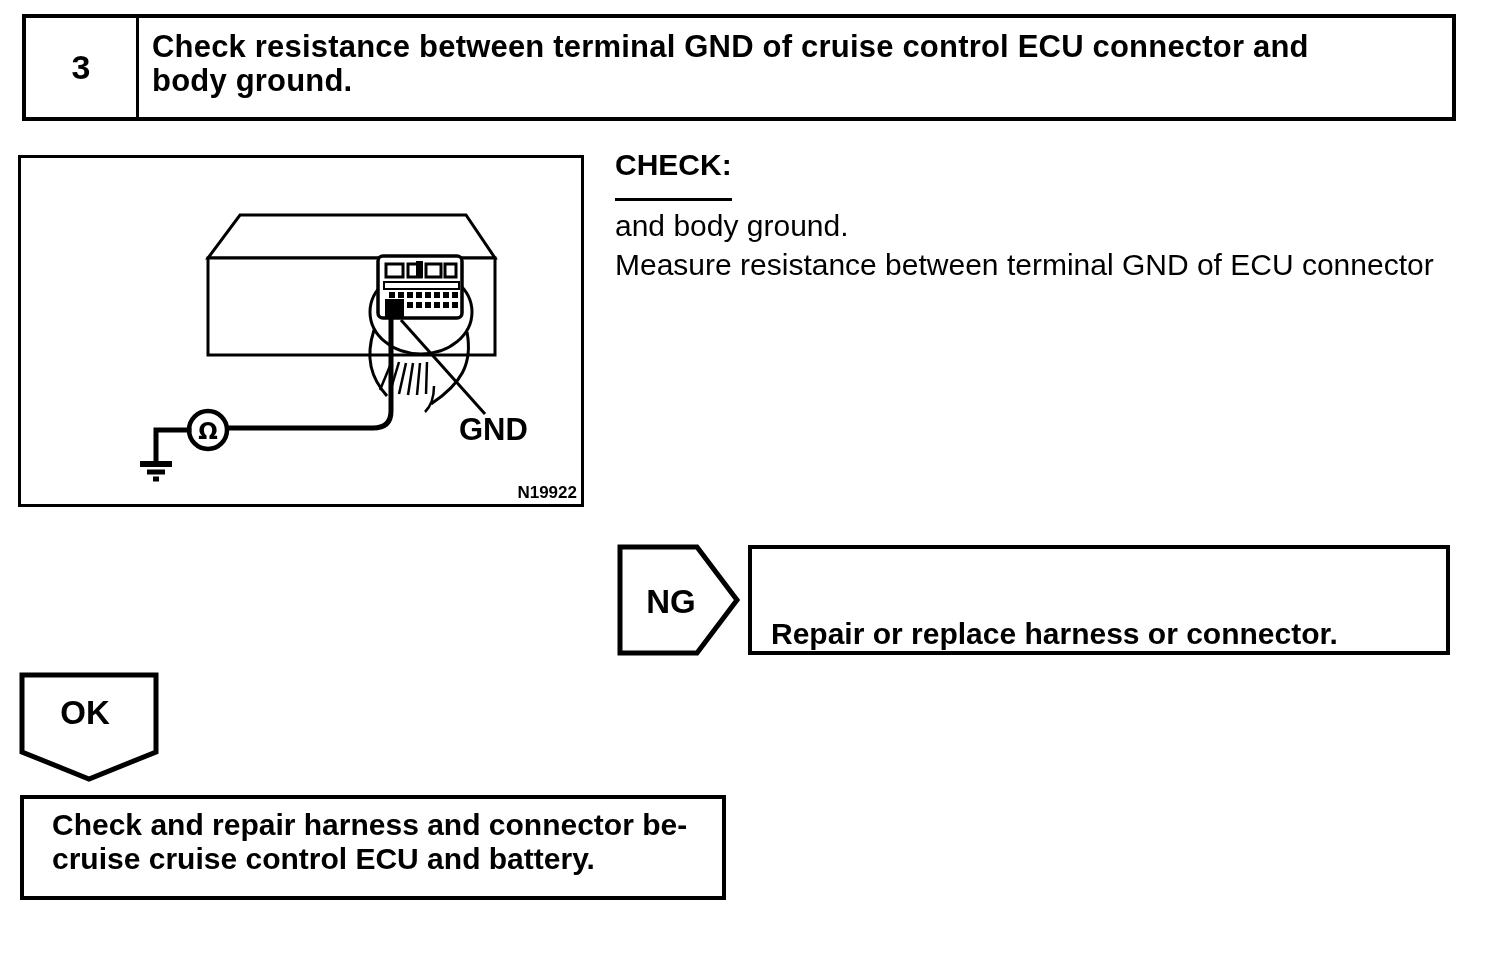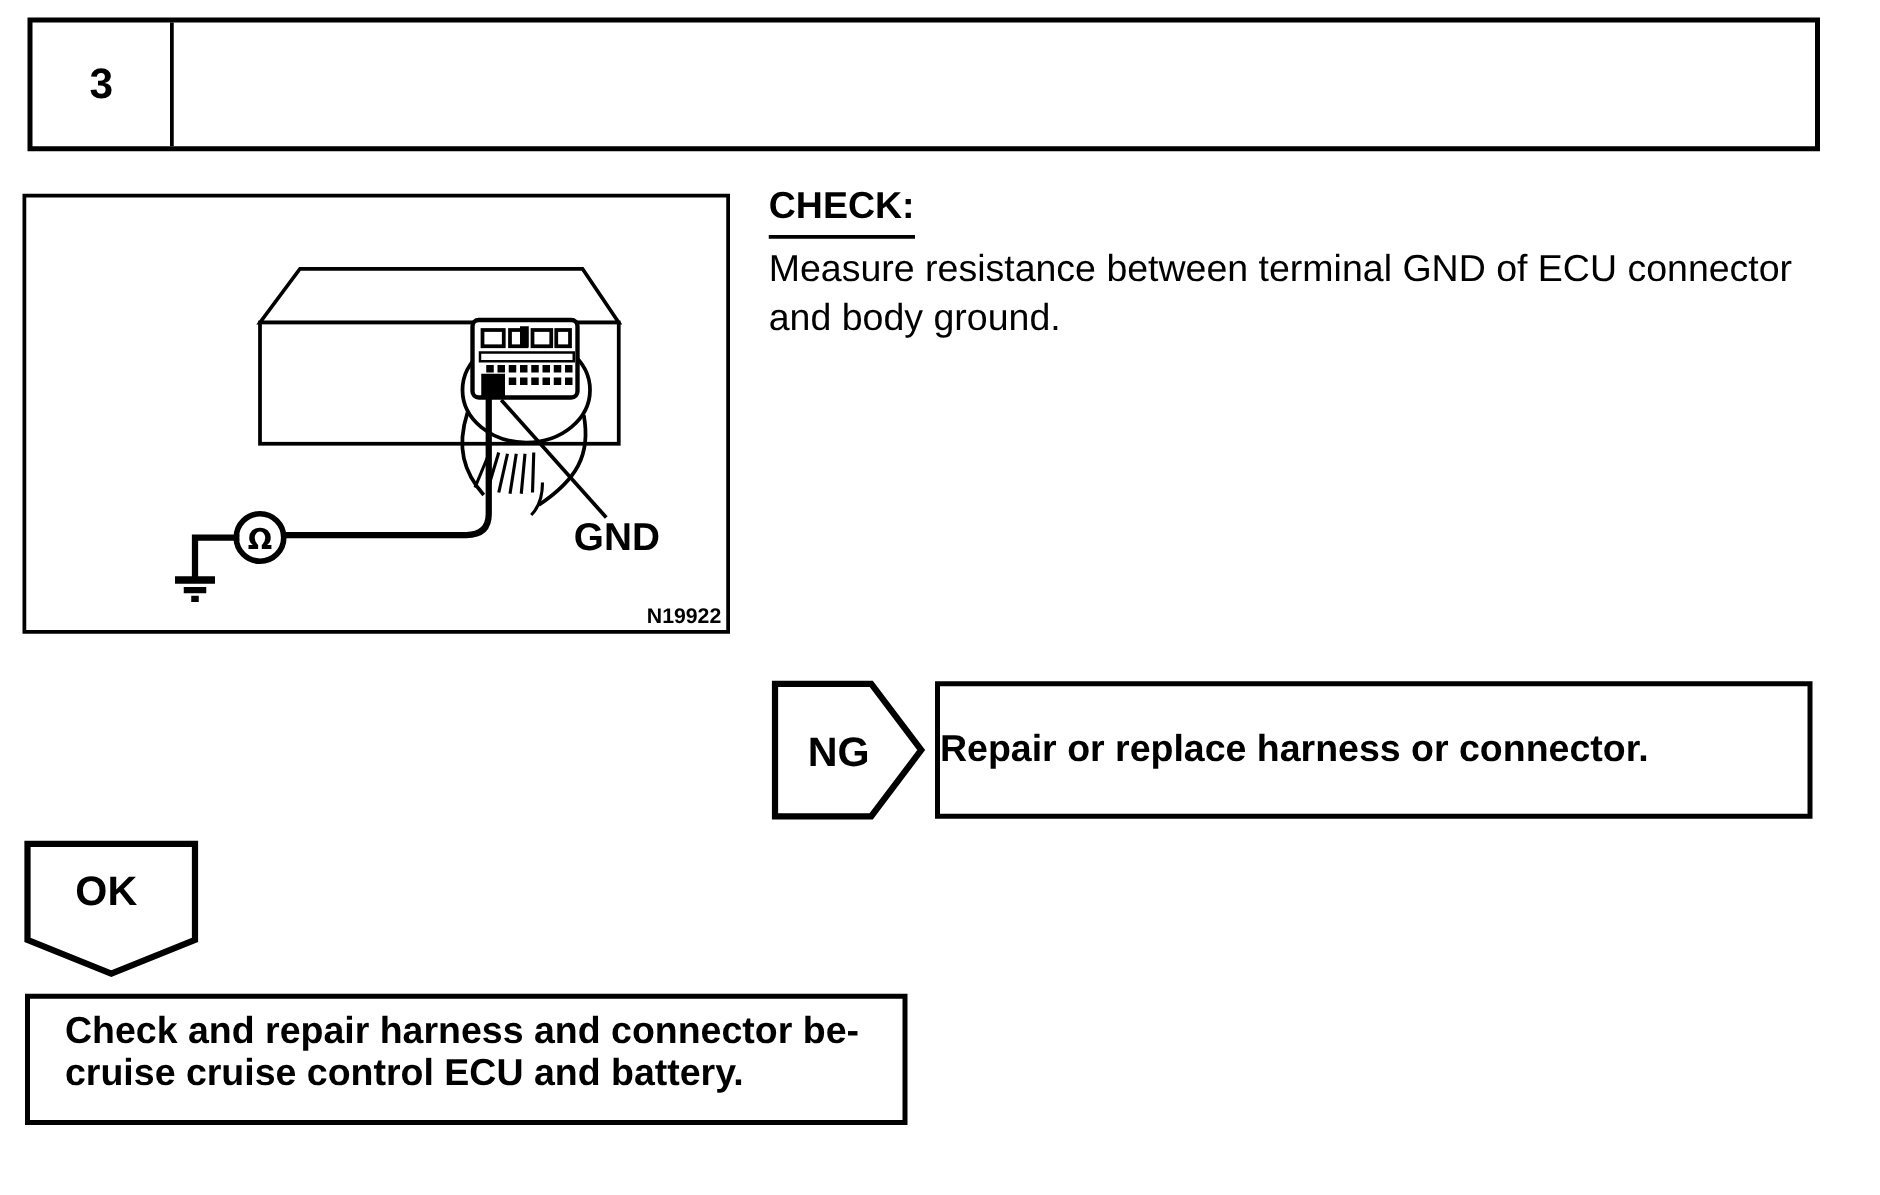--- a/index.html
+++ b/index.html
@@ -40,34 +40,34 @@
     background: #fff;
   }
   .figure-box svg { display: block; width: 100%; height: 100%; }
 
   
   .check-section { left: 615px; top: 148px; width: 870px; }
   .uhead {
     display: inline-block;
     font-size: 30px; font-weight: 700;
     border-bottom: 3px solid #000;
-    padding-bottom: 6px;
+    padding-bottom: 16px;
     margin-bottom: 5px;
   }
   .body-line { font-size: 30px; font-weight: 500; line-height: 39px; }
   .spec-line { font-size: 30px; font-weight: 700; margin: 9px 0 0 82px; }
   .mt { margin-top: 8px; }
 
   
   .ng-badge { left: 617px; top: 543px; width: 124px; height: 114px; }
   .ng-action-box {
     left: 748px; top: 545px; width: 702px; height: 110px;
     border: 4px solid #000;
-    display: flex; align-items: center;
-    padding-left: 0;
+    display: flex; align-items: flex-end;
+    padding-left: 19px;
     font-size: 30px; font-weight: 700;
   }
 
   
   .ok-badge { left: 19px; top: 672px; width: 140px; height: 112px; }
 
   
   .conclusion-box {
     left: 20px; top: 795px; width: 706px; height: 105px;
     border: 4px solid #000;
@@ -80,20 +80,24 @@
     font-weight: 700;
   }
 </style>
 </head>
 <body>
 
 <div class="page">
 
   <div class="abs step-header">
     <div class="step-number-cell">3</div>
+    <div class="step-title">
+      <div>Check resistance between terminal GND of cruise control ECU connector and</div>
+      <div>body ground.</div>
+    </div>
   </div>
 
   <div class="abs figure-box">
     <svg viewBox="0 0 560 346" preserveAspectRatio="none">
 
       <g fill="#ffffff" stroke="#000000">
         <polygon points="219,57 445,57 474,100 187,100" stroke-width="3"></polygon>
         <rect x="187" y="100" width="287" height="97" stroke-width="3"></rect>
       </g>
 
@@ -160,22 +164,22 @@
 
       <text x="438" y="282" font-size="31" font-weight="700" font-family="Liberation Sans, sans-serif" fill="#000">GND</text>
       <text x="556" y="340" text-anchor="end" font-size="17" font-weight="700" font-family="Liberation Sans, sans-serif" fill="#000">N19922</text>
     </svg>
   </div>
 
   <div class="abs check-section">
     <div>
       <span class="uhead">CHECK:</span>
     </div>
+    <div class="body-line">and body ground.</div>
     <div class="body-line">Measure resistance between terminal GND of ECU connector</div>
-    <div class="body-line">and body ground.</div>
   </div>
 
   <svg class="abs ng-badge" viewBox="0 0 124 114">
     <polygon points="3,4 80,4 120,57 80,110 3,110" fill="#ffffff" stroke="#000" stroke-width="5"></polygon>
     <text class="badge-text" x="54" y="70" text-anchor="middle" font-size="33" fill="#000">NG</text>
   </svg>
   <div class="abs ng-action-box">
     <span>Repair or replace harness or connector.</span>
   </div>
 

